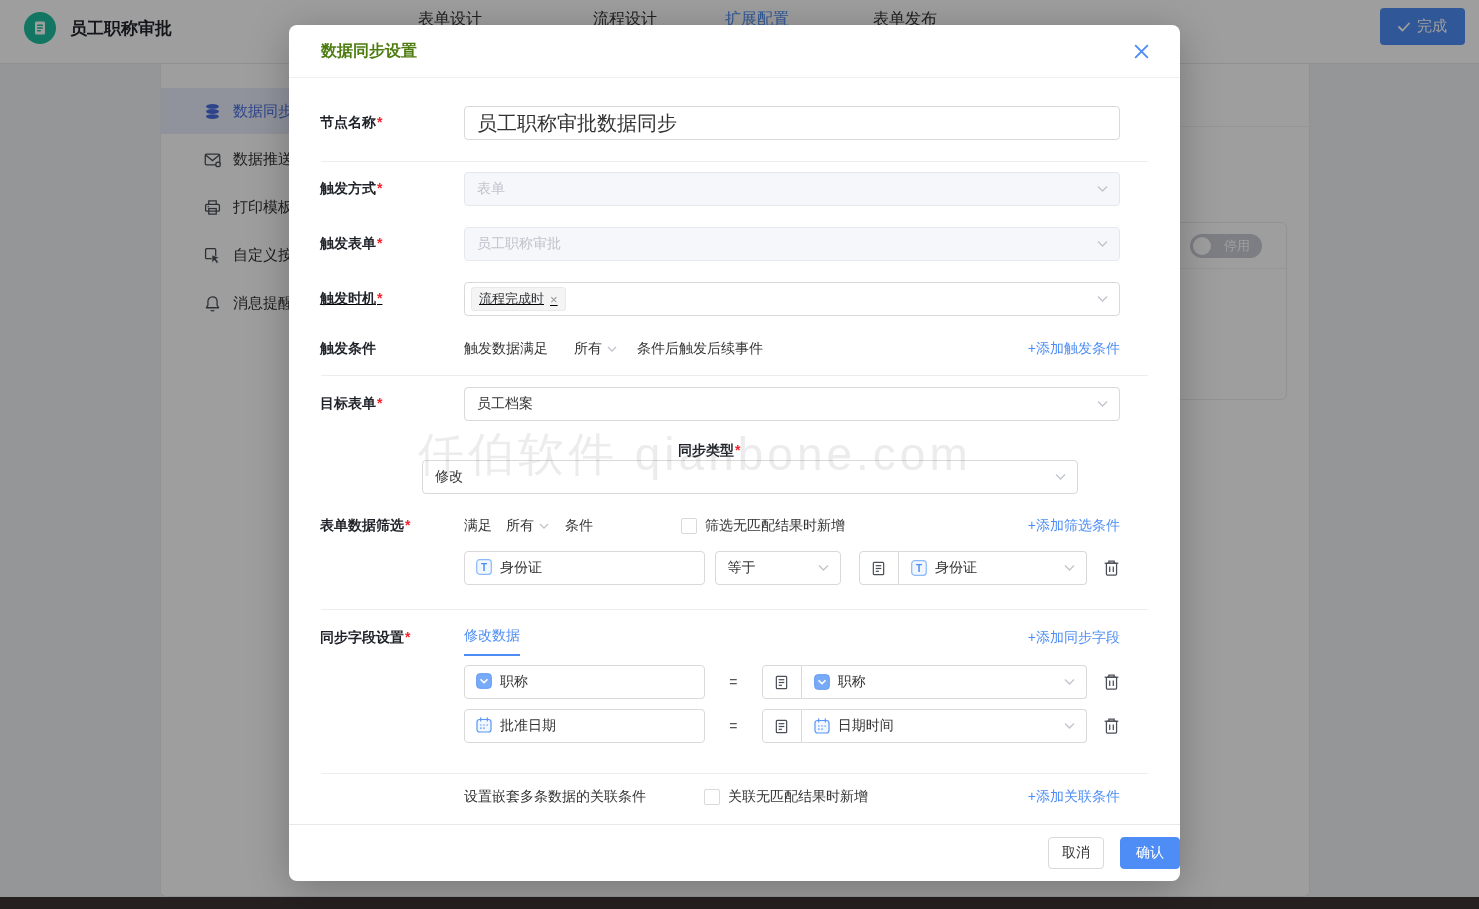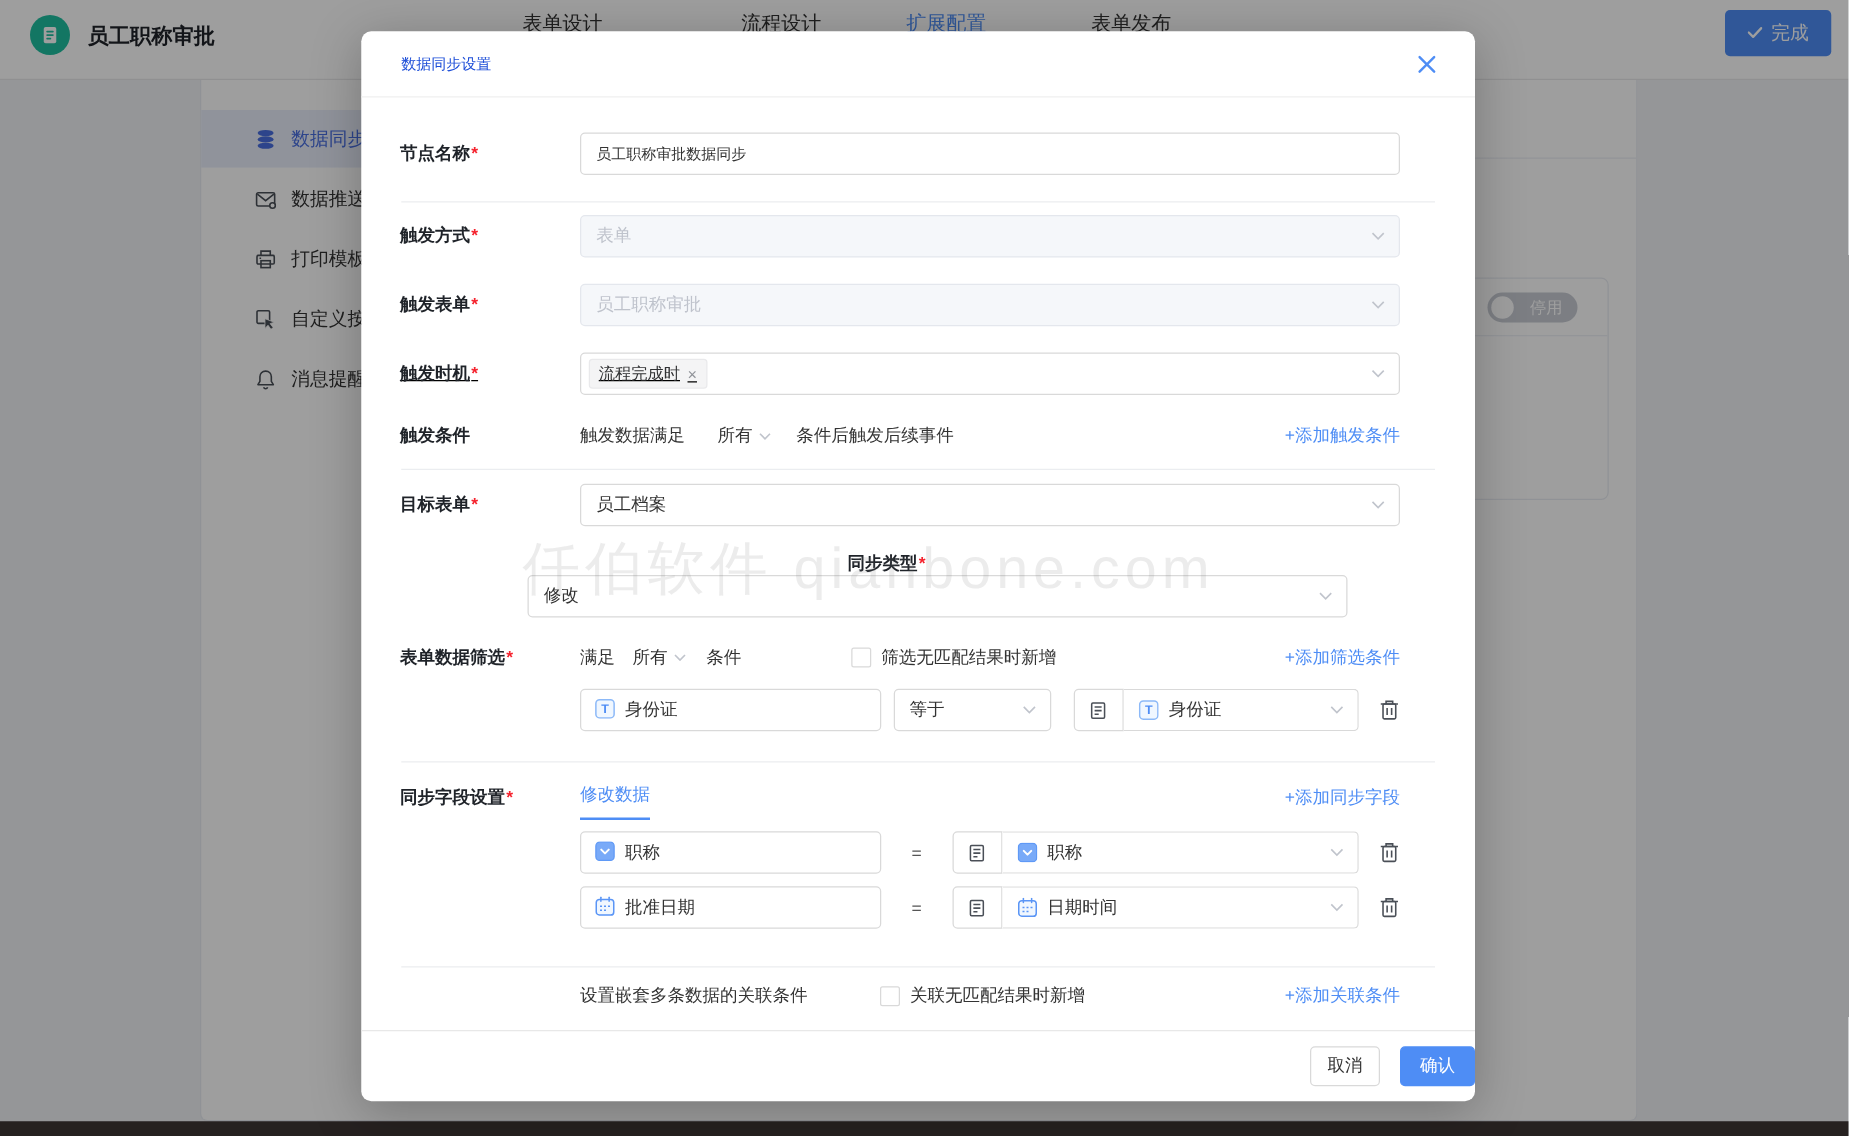--- a/index.html
+++ b/index.html
@@ -33,32 +33,32 @@
   .toggle-knob { position:absolute; left:3px; top:3px; width:18px; height:18px; border-radius:50%; background:#fff; }
   .toggle-label { color:#fff; font-size:13px; }
 
   .dim { position:absolute; inset:0; background:rgba(0,0,0,.38); z-index:50; }
   .bottom-strip { position:absolute; left:0; right:0; bottom:0; height:12px; background:#262120; z-index:60; }
 
   
   .modal { position:absolute; left:289px; top:25px; width:891px; height:856px; background:#fff; border-radius:8px;
     box-shadow:0 8px 40px rgba(0,0,0,.25); z-index:100; display:flex; flex-direction:column; }
   .modal-head { height:53px; border-bottom:1px solid #efefef; display:flex; align-items:center; justify-content:space-between; padding:0 30px 0 32px; flex:none; }
-  .modal-title { font-size:12px; font-weight:400; color:#1d4ed8; }
+  .modal-title { font-size:16px; font-weight:700; color:#4d7c0f; }
   .modal-close { cursor:pointer; display:flex; }
   .modal-body { height:746px; overflow:hidden; flex:none; }
   .modal-foot { height:56px; border-top:1px solid #e8e8e8; display:flex; align-items:center; justify-content:flex-end; gap:16px; flex:none; }
 
   .row { display:flex; align-items:center; padding-left:31px; }
   .lbl { width:144px; flex:none; font-size:14px; font-weight:700; color:#1f2329; }
   .req { color:#f5222d; margin-left:1px; }
   .ctl { width:656px; flex:none; display:flex; align-items:center; }
   .divider { height:1px; background:#ebedf0; margin:0 32px; }
 
-  .inp { width:656px; height:34px; border:1px solid #d9d9d9; border-radius:4px; padding:0 12px; font-size:12px; color:#333; outline:none; font-family:inherit; }
+  .inp { width:656px; height:34px; border:1px solid #d9d9d9; border-radius:4px; padding:0 12px; font-size:20px; color:#333; outline:none; font-family:inherit; }
   .sel { height:34px; border:1px solid #d9d9d9; border-radius:4px; background:#fff; display:flex; align-items:center; padding:0 28px 0 12px; font-size:14px; color:#333; position:relative; cursor:pointer; }
   .sel.full { width:656px; }
   .sel .chev { position:absolute; right:11px; top:50%; transform:translateY(-50%); display:flex; }
   .sel.disabled { background:#f5f7fa; border-color:#e4e7ed; color:#bfc3cc; cursor:not-allowed; }
   .tag { height:24px; background:#f4f4f5; border:1px solid #e9e9eb; border-radius:3px; display:flex; align-items:center; gap:6px; padding:0 7px; font-size:13px; color:#303133; }
   .tag-x { font-style:normal; color:#909399; font-size:13px; cursor:pointer; }
 
   .inline-sel { display:flex; align-items:center; gap:5px; font-size:14px; color:#333; cursor:pointer; }
   .plain { font-size:14px; color:#333; }
   .add-link { margin-left:auto; font-size:14px; color:#4e8df5; cursor:pointer; }

